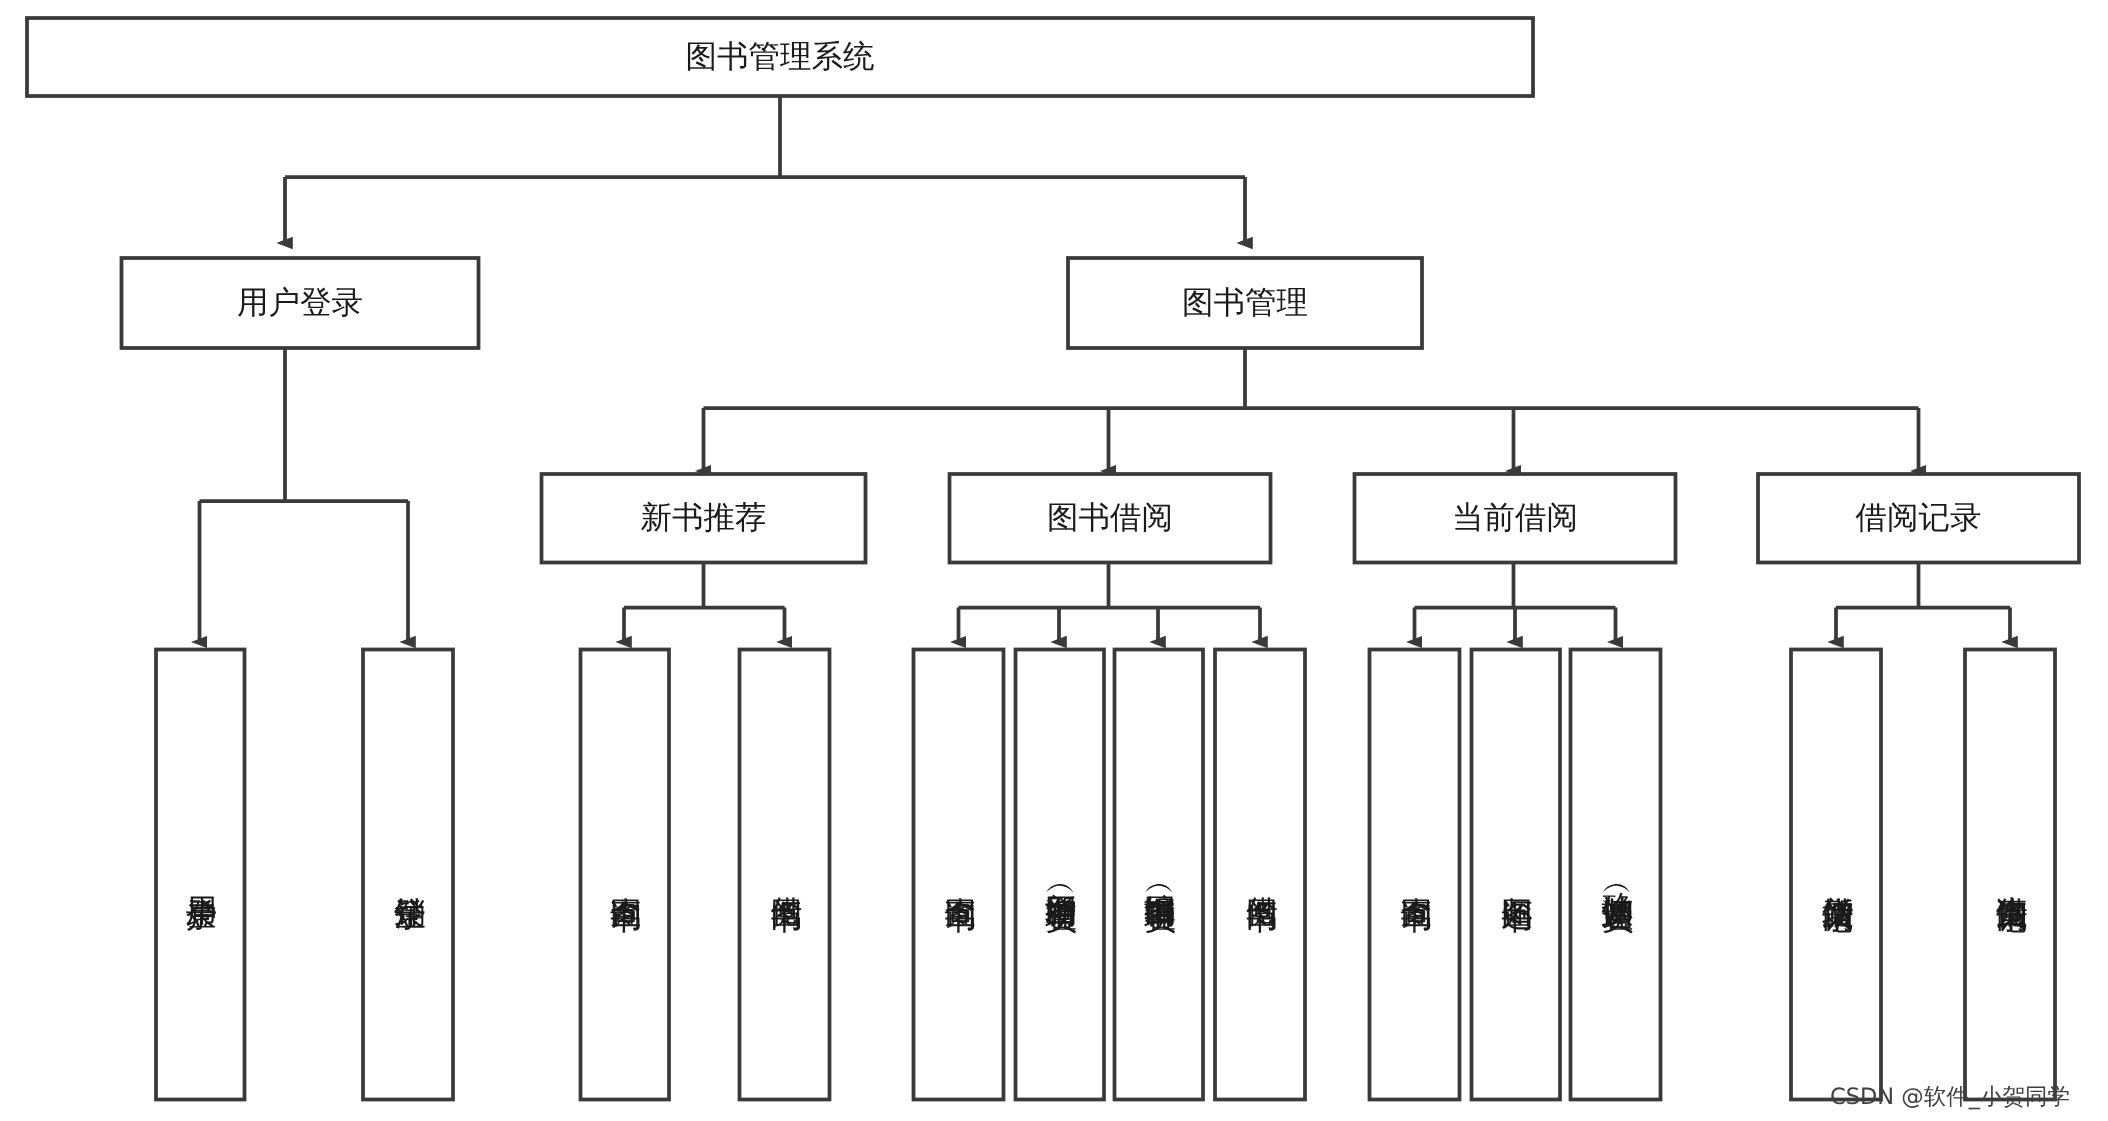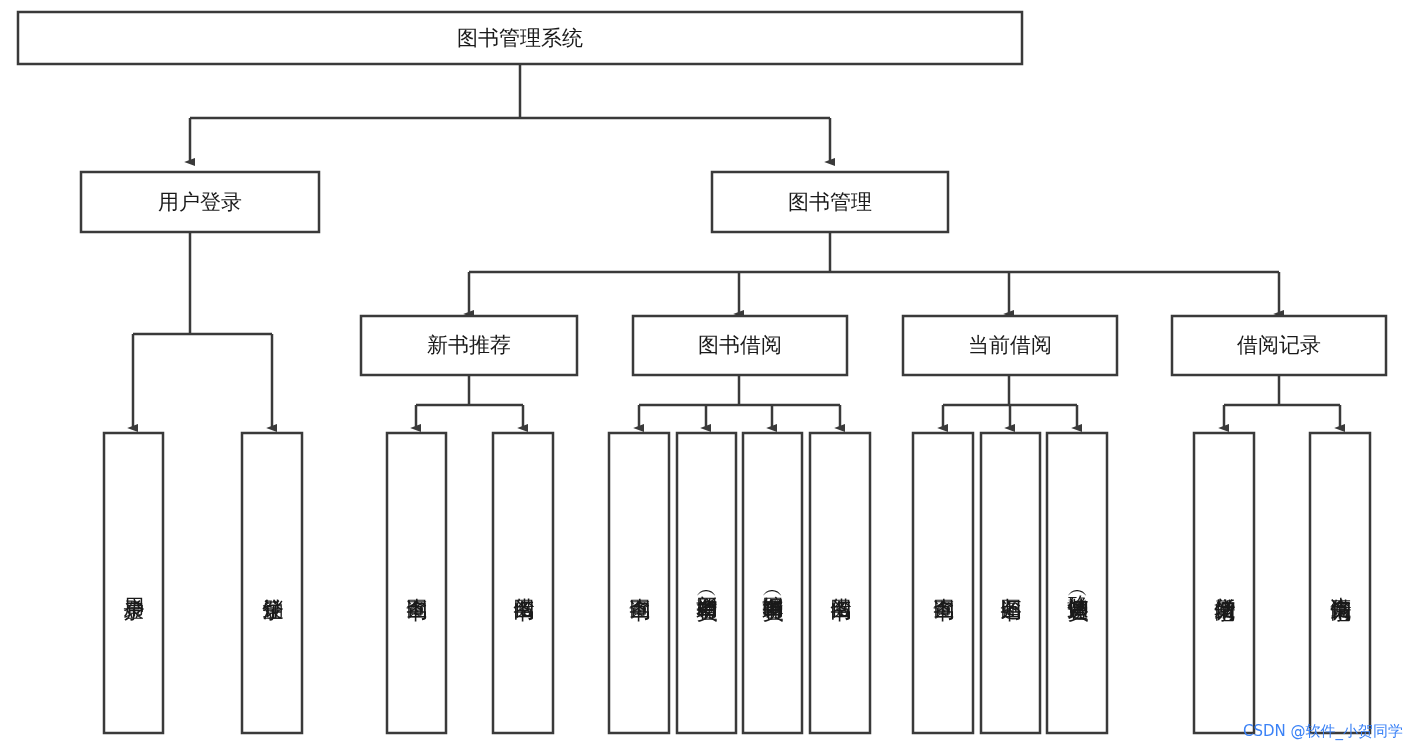--- a/index.html
+++ b/index.html
@@ -40,25 +40,25 @@
     letter-spacing: 1px;
   }
   .connector {
     stroke: #3a3a3a;
     stroke-width: 2.5;
     fill: none;
   }
   .arrow-head { fill: #3a3a3a; }
   .watermark {
     position: absolute;
-    right: 2px;
+    right: 25px;
     bottom: 6px;
     font-family: "DejaVu Sans", "Liberation Sans", sans-serif;
     font-size: 15px;
-    color: #3b82f6;
+    color: #404040;
     white-space: nowrap;
     pointer-events: none;
   }
 </style>
 </head>
 <body>
 
 <svg id="diagram" viewBox="0 0 1405 747">
   <defs>
     <marker id="arrow" markerWidth="11" markerHeight="11" refX="4.5" refY="5.2" orient="auto" markerUnits="userSpaceOnUse">

